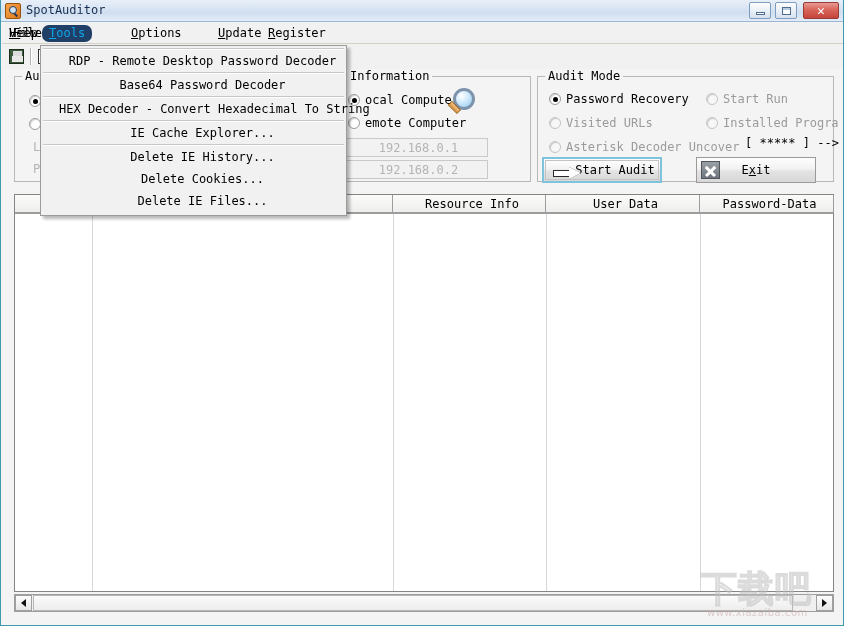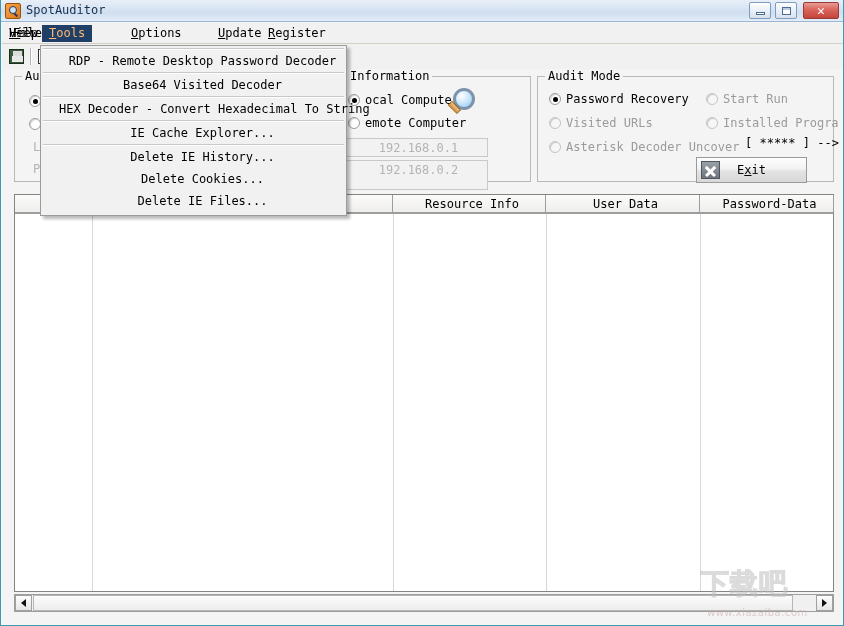--- a/index.html
+++ b/index.html
@@ -113,21 +113,22 @@
   .menu-item {
     position: absolute; top: 2px;
     height: 17px; line-height: 17px;
     padding: 0 7px;
     font-size: 12px; color: #000;
     white-space: nowrap;
     box-sizing: border-box;
   }
   .menu-item.active {
     background: #1f3f66;
-    color: #fdba74;
+    color: #0ea5e9;
+    border-radius: 7px;
   }
   .menu-item u { text-decoration: underline; }
 
   
   #toolbar {
     position: absolute;
     left: 1px; top: 44px;
     width: 842px; height: 25px;
     background: #f1f1f1;
     box-sizing: border-box;
@@ -320,21 +321,21 @@
   #btn-start .arrow .headline {
     position: absolute; left: 15px; top: 0;
     width: 0; height: 0;
     border-top: 6.5px solid transparent;
     border-bottom: 6.5px solid transparent;
     border-left: 13px solid #2b2b2b;
     z-index: -1;
   }
   #btn-start .lbl { margin-left: 26px; }
 
-  #btn-exit { left: 695px; top: 157px; width: 111px; height: 26px; }
+  #btn-exit { left: 695px; top: 157px; width: 120px; height: 26px; }
   #btn-exit .xicon {
     position: absolute; left: 4px; top: 3px;
     width: 19px; height: 18px;
     background: linear-gradient(to bottom, #9aa0a6, #6e757c);
     border: 1px solid #4f555b;
     box-sizing: border-box;
   }
   #btn-exit .xicon::before,
   #btn-exit .xicon::after {
     content: "";
@@ -457,21 +458,21 @@
     position: absolute;
     left: 700px; top: 565px;
     width: 132px; height: 56px;
     pointer-events: none;
     z-index: 80;
     opacity: 0.55;
   }
   #watermark .wm-cn {
     position: absolute; left: 0; top: 0;
     font-family: "DejaVu Sans", "Liberation Sans", sans-serif;
-    font-size: 28px;
+    font-size: 36px;
     font-weight: bold;
     color: transparent;
     -webkit-text-stroke: 1.2px #bfbfbf;
     letter-spacing: 1px;
     white-space: nowrap;
   }
   #watermark .wm-url {
     position: absolute; left: 6px; top: 42px;
     font-family: "DejaVu Sans", "Liberation Sans", sans-serif;
     font-size: 10px;
@@ -532,41 +533,51 @@
     <div class="dimlabel" style="left:18px; top:85px;">P</div>
     <div class="txtbox" style="left:46px; top:60px; width:262px; height:19px;"></div>
     <div class="txtbox" style="left:46px; top:82px; width:262px; height:19px;"></div>
   </div>
 
   <div class="groupbox" id="gb-info">
     <div class="gb-title">Information</div>
     <div class="radio checked" style="left:8px; top:17px;"><span>ocal Computer</span></div>
     <div class="radio" style="left:8px; top:40px;"><span>emote Computer</span></div>
     <div class="txtbox" style="left:6px; top:61px; width:142px; height:19px;">192.168.0.1</div>
-    <div class="txtbox" style="left:6px; top:83px; width:142px; height:30px;">192.168.0.2</div>
+    <div class="txtbox" style="left:6px; top:83px; width:142px; height:19px;">192.168.0.2</div>
   </div>
 
   <div id="magnifier">
     <div class="lens"></div>
     <div class="handle"></div>
   </div>
 
   <div class="groupbox" id="gb-mode">
     <div class="gb-title">Audit Mode</div>
 
     <div class="radio checked" style="left:11px;  top:16px;"><span>Password Recovery</span></div>
     <div class="radio dim" style="left:11px;  top:40px;"><span>Visited URLs</span></div>
     <div class="radio dim" style="left:11px;  top:64px;"><span>Asterisk Decoder Uncover</span></div>
 
     <div class="radio dim" style="left:168px; top:16px;"><span>Start Run</span></div>
     <div class="radio dim" style="left:168px; top:40px;"><span>Installed Progra</span></div>
   </div>
 
   <div class="asterisk-hint">[ ***** ] --&gt;</div>
 
+  <div class="xpbtn" id="btn-start">
+    <div class="inner">
+      <div class="arrow">
+        <div class="shaft"></div>
+        <div class="headline"></div>
+        <div class="head"></div>
+      </div>
+      <span class="lbl">Start Audit</span>
+    </div>
+  </div>
 
   <div class="xpbtn" id="btn-exit">
     <div class="xicon"></div>
     <span>E<u>x</u>it</span>
   </div>
 
   <div id="listview">
     <div id="lv-header">
       <div class="lv-col" style="left:0px;   width:77px;">Host</div>
       <div class="lv-col" style="left:77px;  width:301px;"></div>
@@ -589,21 +600,21 @@
     <div id="sb-thumb"></div>
     <div class="sb-arrow" id="sb-right">
         <div class="tri"></div>
       </div>
   </div>
 
   <div id="dropdown">
     <div class="dd-sep"></div>
     <div class="dd-item">RDP - Remote Desktop Password Decoder</div>
     <div class="dd-sep"></div>
-    <div class="dd-item">Base64 Visited Decoder</div>
+    <div class="dd-item">Base64 Password Decoder</div>
     <div class="dd-sep"></div>
     <div class="dd-item">HEX Decoder - Convert Hexadecimal To String</div>
     <div class="dd-sep"></div>
     <div class="dd-item">IE Cache Explorer...</div>
     <div class="dd-sep"></div>
     <div class="dd-item">Delete IE History...</div>
     <div class="dd-item">Delete Cookies...</div>
     <div class="dd-item">Delete IE Files...</div>
   </div>
 

